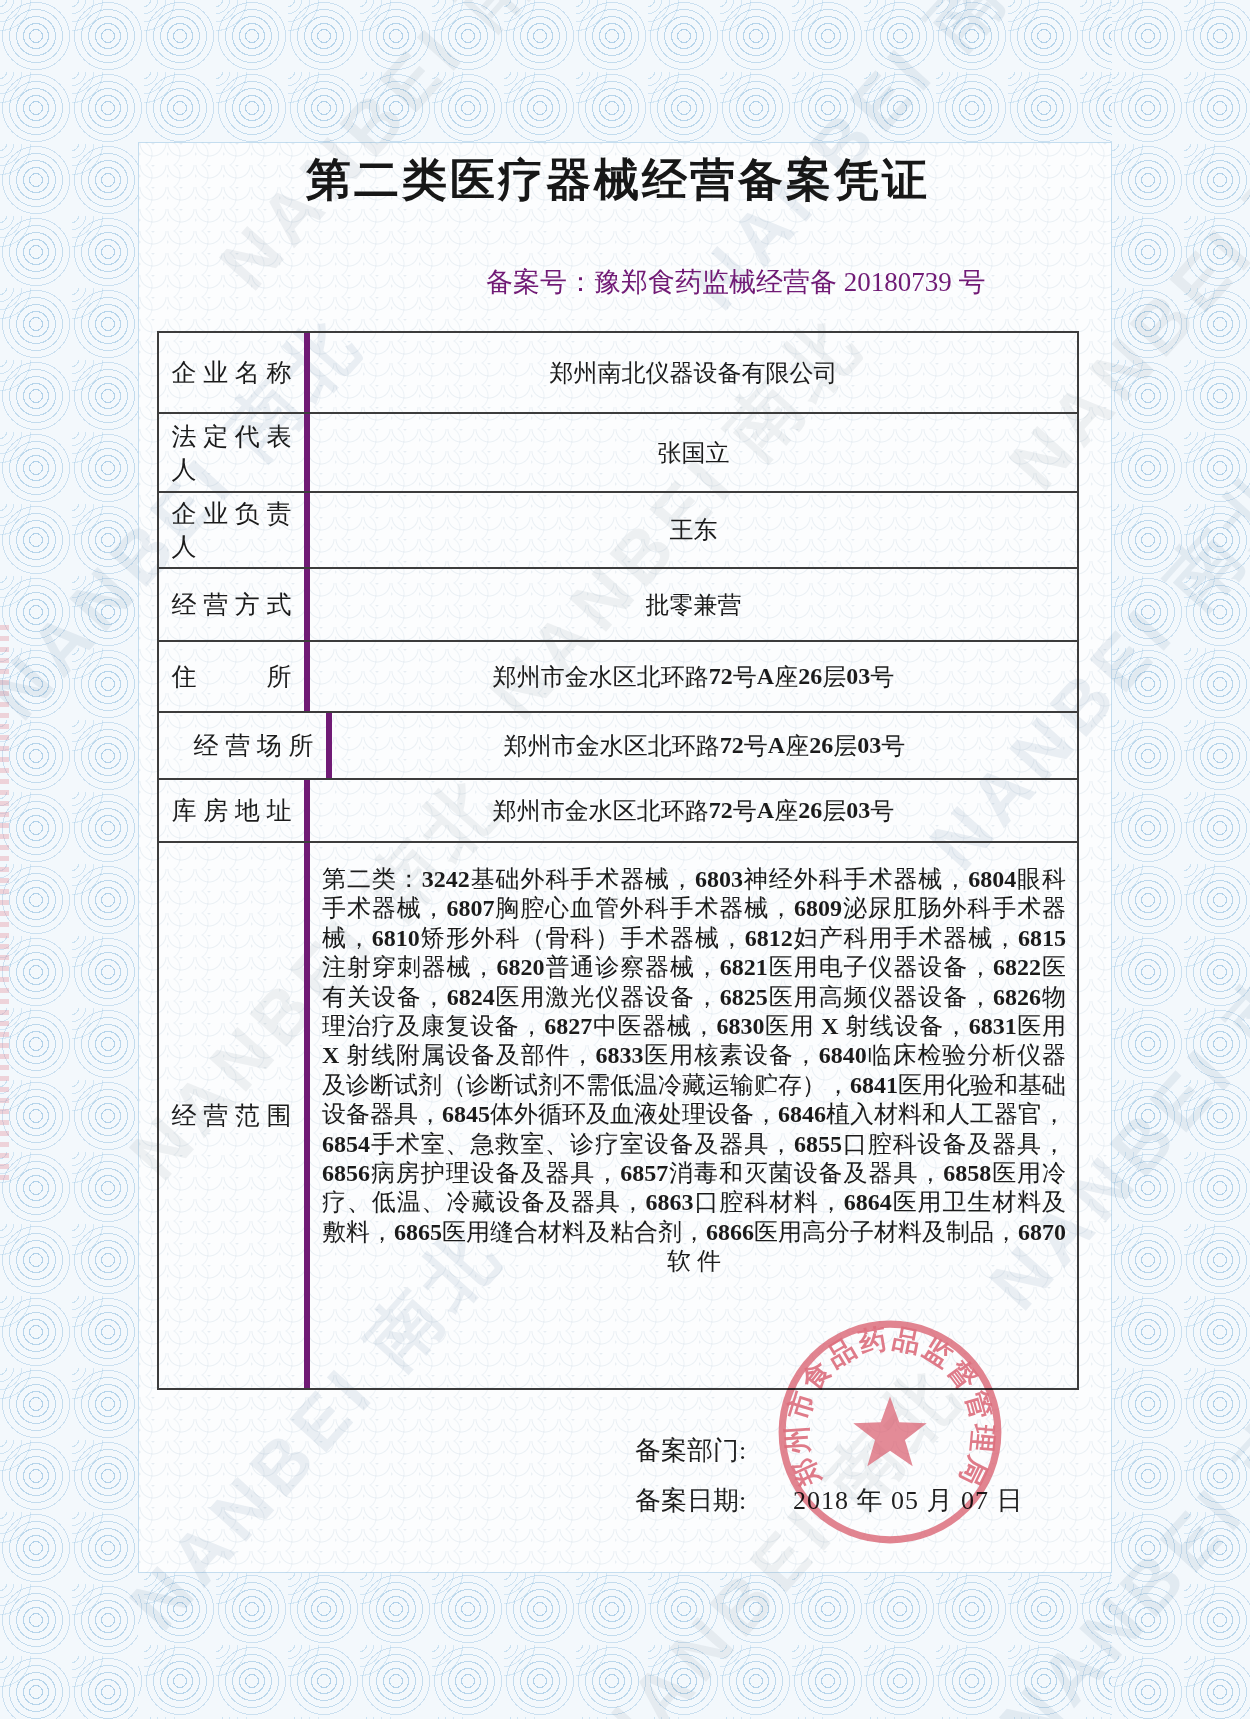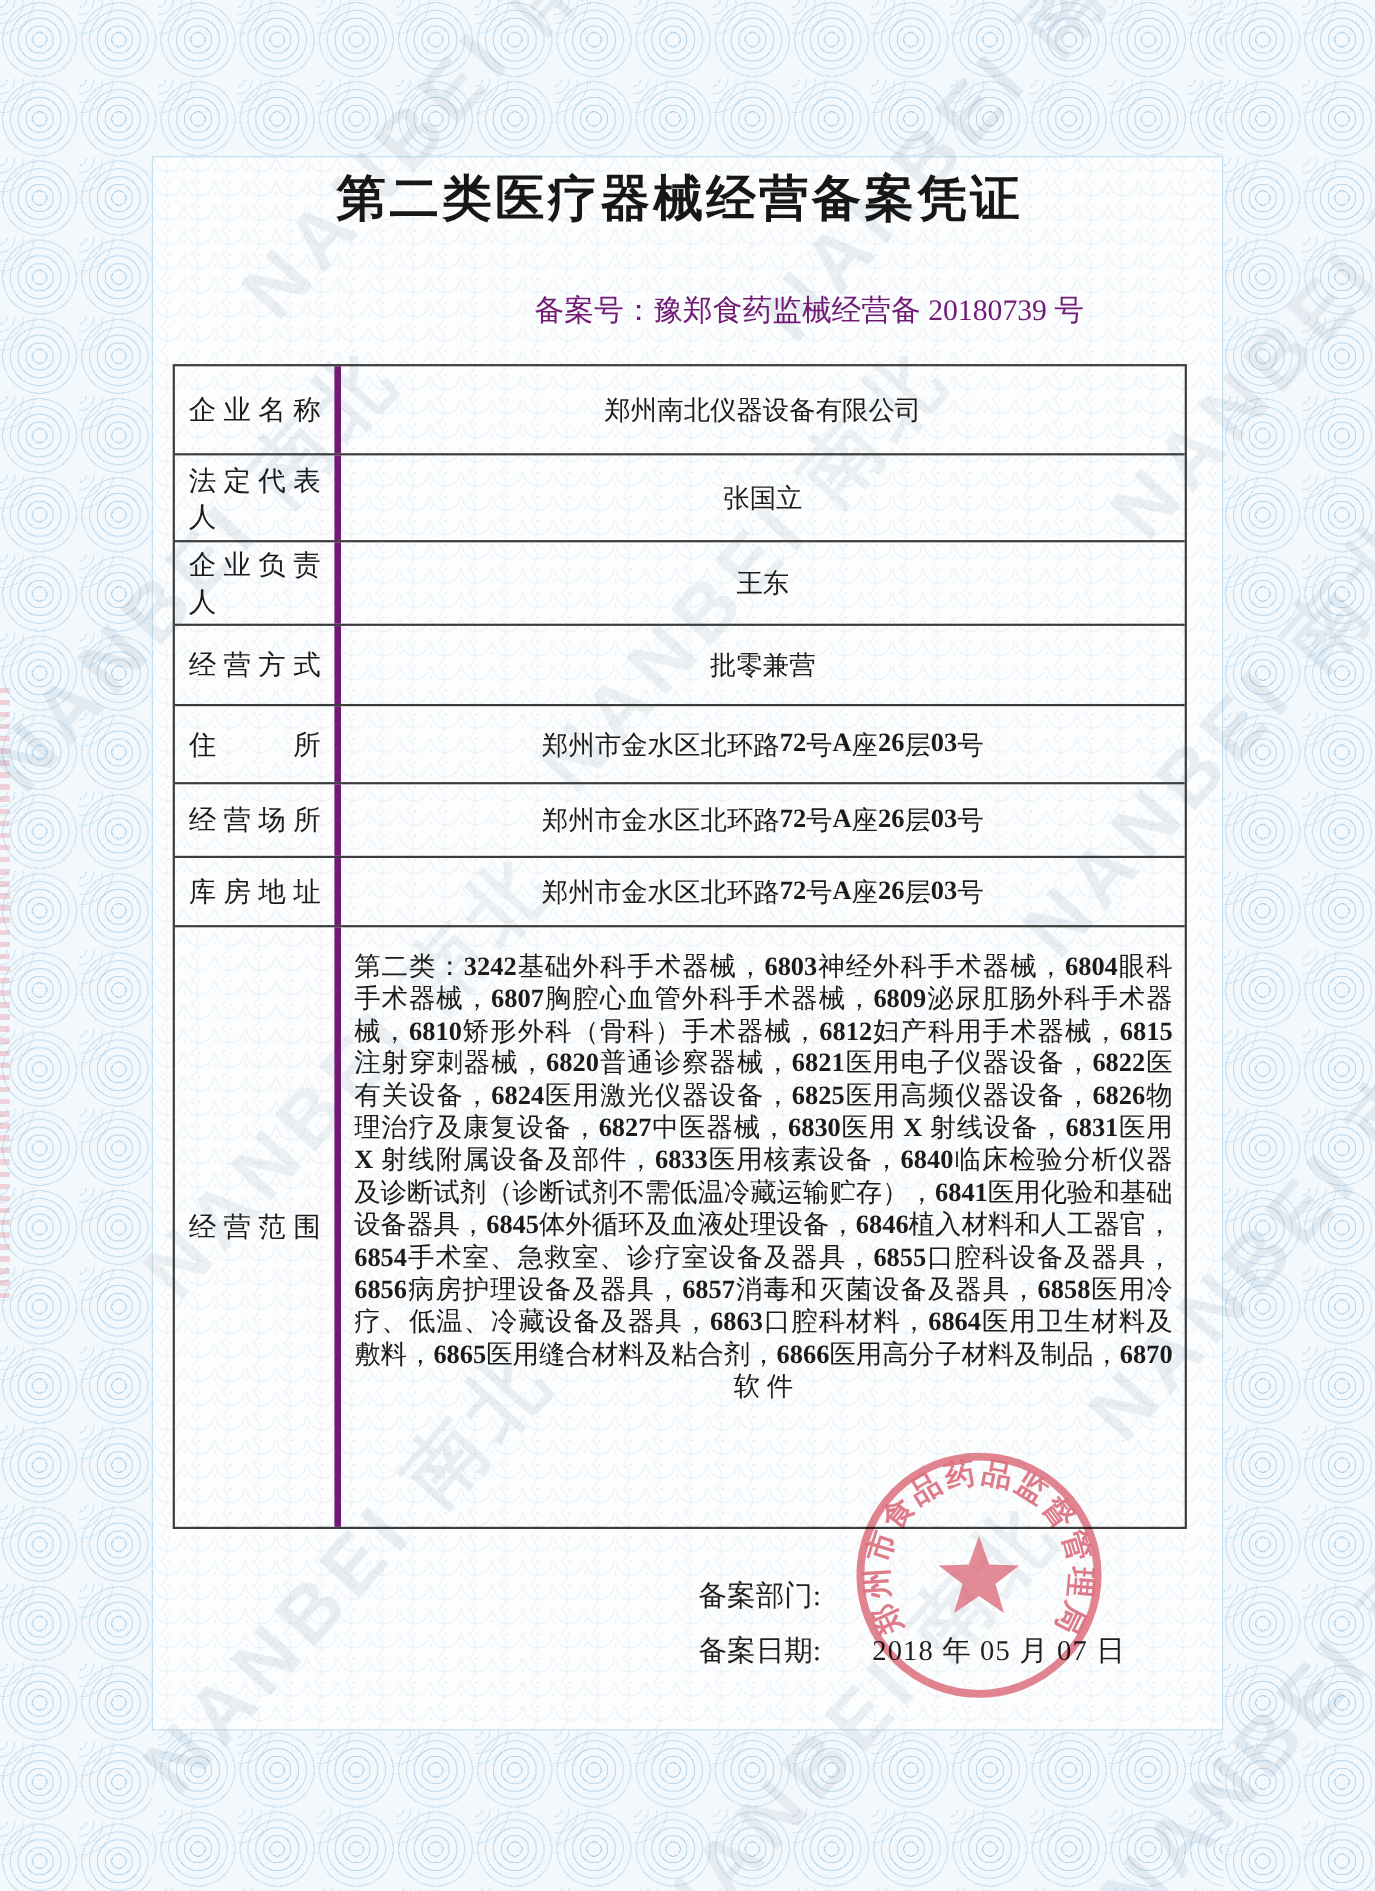--- a/index.html
+++ b/index.html
@@ -52,21 +52,21 @@
   .record-line{position:absolute;left:486px;top:264px;font-size:27px;color:#701a75;}
 
   .cert-table{position:absolute;left:157px;top:331px;width:922px;height:1059px;
       border:2px solid #3c3c3c;box-sizing:border-box;display:flex;flex-direction:column;}
   .trow{display:flex;border-bottom:2px solid #3c3c3c;box-sizing:content-box;}
   .trow:nth-child(1){height:79px;}
   .trow:nth-child(2){height:77px;}
   .trow:nth-child(3){height:74px;}
   .trow:nth-child(4){height:71px;}
   .trow:nth-child(5){height:69px;}
-  .trow:nth-child(6){height:65px;}
+  .trow:nth-child(6){height:65px;padding-left:22px;}
   .trow:nth-child(7){height:61px;}
   .trow.scope-row{flex:1;border-bottom:none;}
   .cell{box-sizing:border-box;}
   .lbl{width:151px;border-right:6px solid #701a75;display:flex;align-items:center;justify-content:center;}
   .lbl-inner{display:block;width:120px;font-size:25px;text-align:justify;text-align-last:justify;color:#1b1b1b;}
   .val{flex:1;display:flex;align-items:center;justify-content:center;
        font-size:24px;color:#1b1b1b;text-align:left;}
   .scope-row .lbl{align-items:center;}
   .scope-val{display:block;padding:22px 9px 0 12px;}
   .scope-line{font-size:24px;line-height:29.4px;height:29.4px;overflow:hidden;

